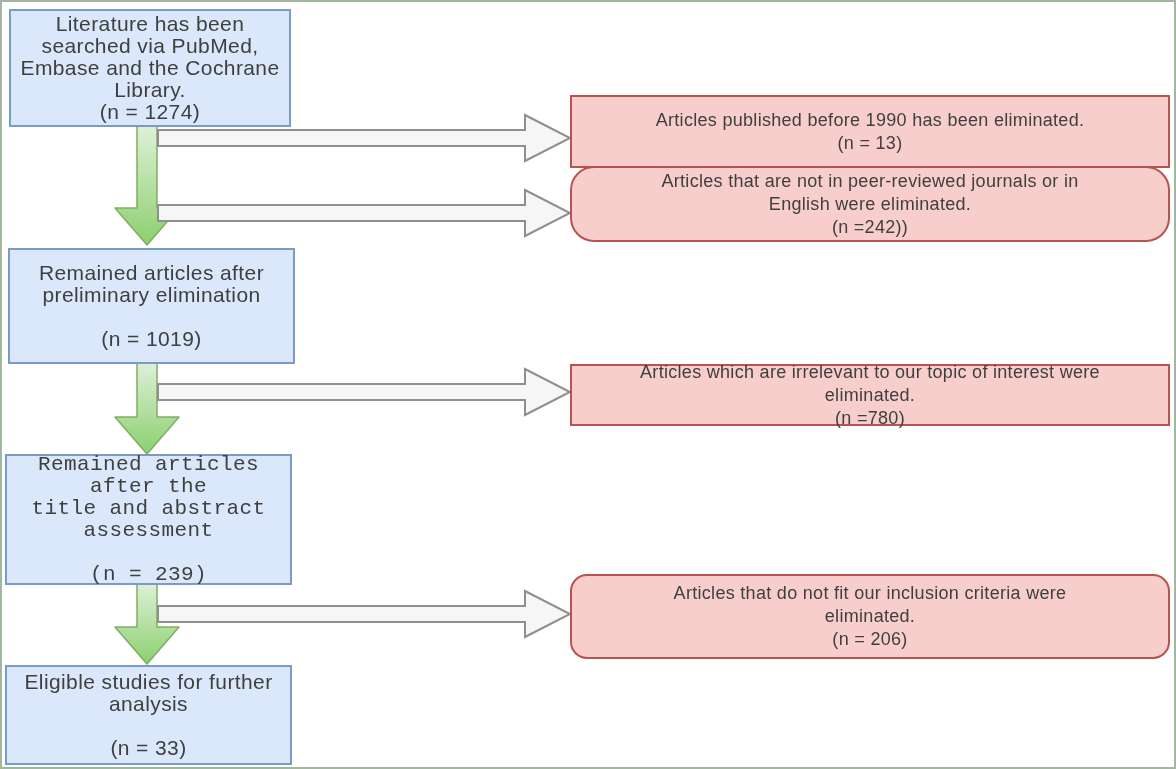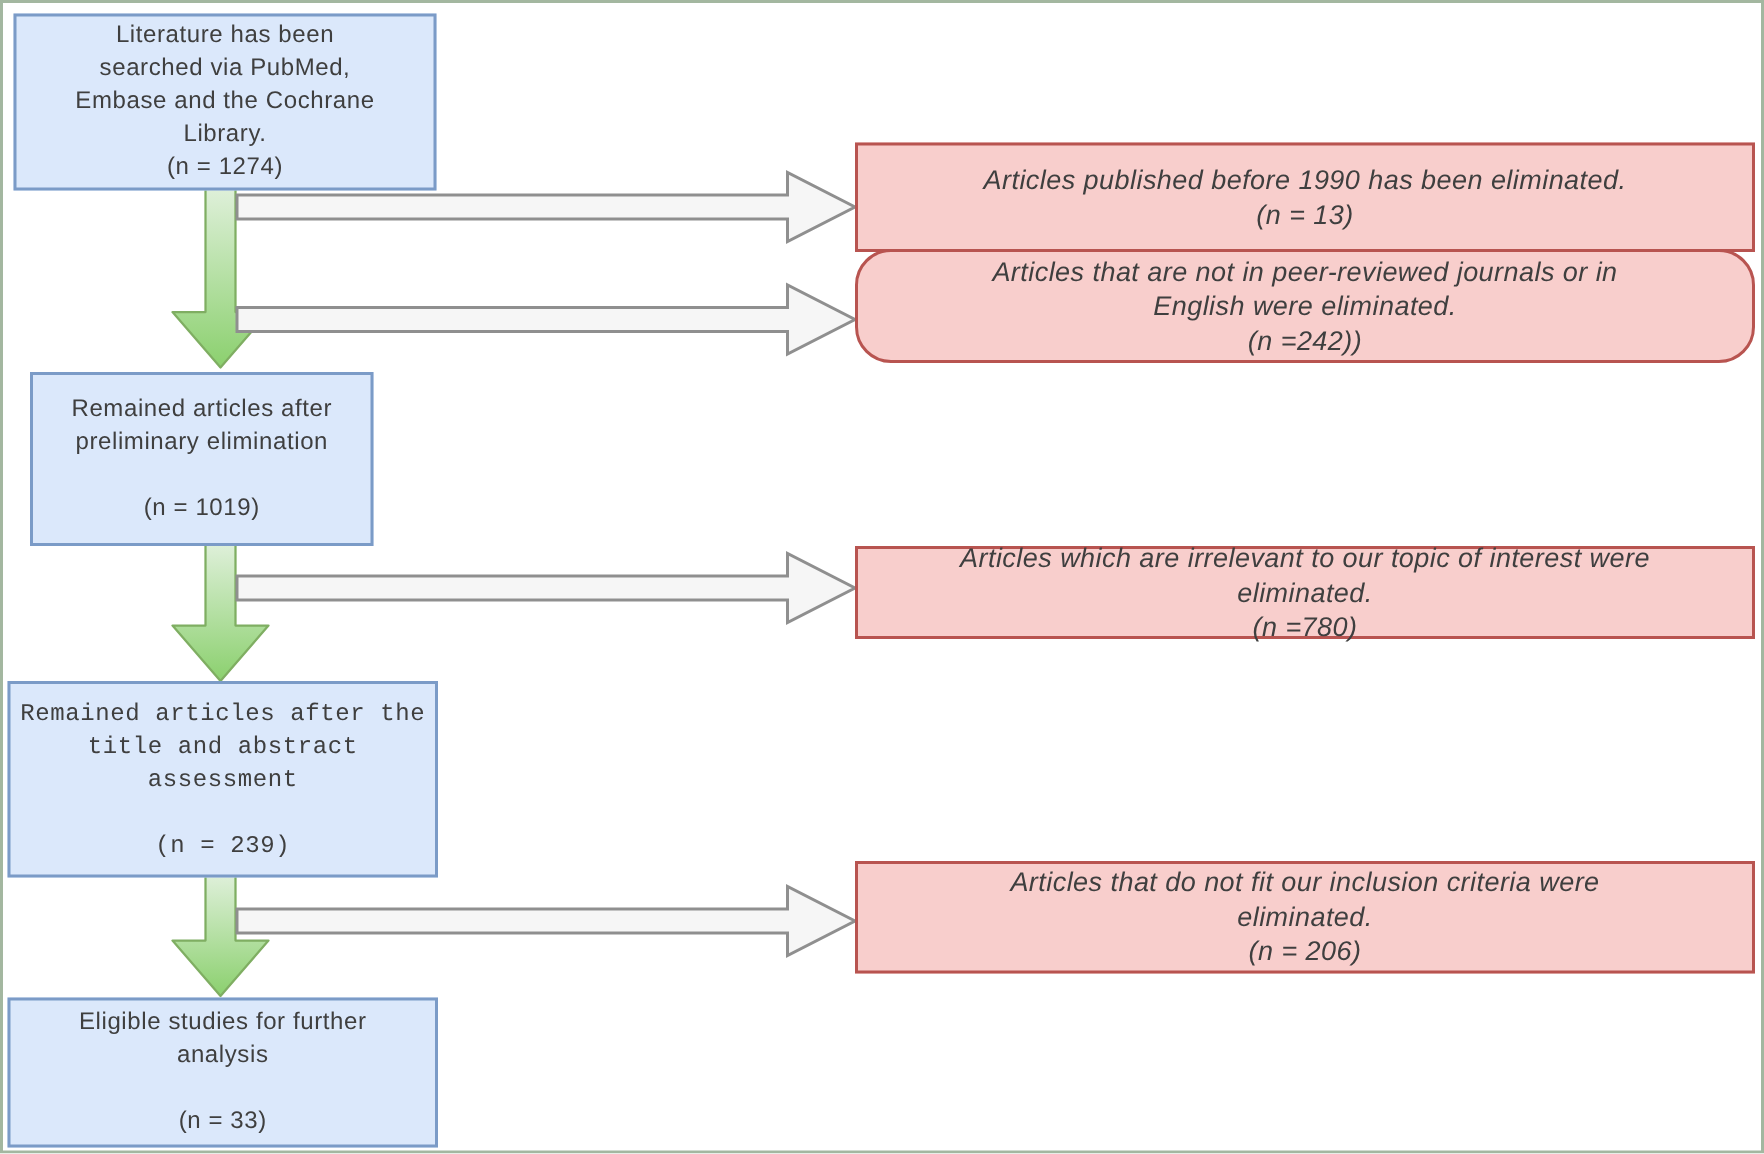--- a/index.html
+++ b/index.html
@@ -24,31 +24,30 @@
     box-sizing: border-box;
     display: flex;
     align-items: center;
     justify-content: center;
     text-align: center;
     white-space: pre-line;
   }
   .blue {
     background: var(--main-node-fill, #dbe8fb);
     border: 2px solid var(--main-node-border, #7b9bc7);
-    font-size: 16px;
+    font-size: 21px;
     line-height: 22px;
     letter-spacing: 0.4px;
   }
   .pink {
     background: var(--exclusion-node-fill, #f8cecc);
     border: 2px solid var(--exclusion-node-border, #b85450);
     font-size: 18px;
     line-height: 23px;
     letter-spacing: 0.3px;
-    font-style: italic;
   }
   .green-arrow {
     fill: url(#greenGrad);
     stroke: var(--down-arrow-border, #7fae62);
     stroke-width: 1.5;
     stroke-linejoin: round;
   }
   .gray-arrow {
     fill: var(--side-arrow-fill, #f6f6f6);
     stroke: var(--side-arrow-border, #8f8f8f);
@@ -80,21 +79,21 @@
     <polygon class="gray-arrow" points="156,382 523,382 523,367 568,390 523,413 523,398 156,398"></polygon>
     <polygon class="gray-arrow" points="156,604 523,604 523,589 568,612 523,635 523,620 156,620"></polygon>
   </svg>
 
   <div class="box blue" style="left:7px; top:7px; width:282px; height:118px;">Literature has been
 searched via PubMed,
 Embase and the Cochrane
 Library.
 (n = 1274)</div>
 
-  <div class="box blue" style="left:18px; top:246px; width:229px; height:116px;">Remained articles after
+  <div class="box blue" style="left:6px; top:246px; width:287px; height:116px;">Remained articles after
 preliminary elimination
 
 (n = 1019)</div>
 
   <div class="box blue" style="left:3px; top:452px; width:287px; height:131px;font-family:Liberation Mono, monospace;">Remained articles after the
 title and abstract
 assessment
 
 (n = 239)</div>
 
@@ -107,17 +106,17 @@
 (n = 13)</div>
 
   <div class="box pink" style="left:568px; top:164px; width:600px; height:76px;border-radius:24px;">Articles that are not in peer-reviewed journals or in
 English were eliminated.
 (n =242))</div>
 
   <div class="box pink" style="left:568px; top:362px; width:600px; height:62px;">Articles which are irrelevant to our topic of interest were
 eliminated.
 (n =780)</div>
 
-  <div class="box pink" style="left:568px; top:572px; width:600px; height:75px;">Articles that do not fit our inclusion criteria were
+  <div class="box pink" style="left:568px; top:572px; width:600px; height:85px;border-radius:17px;">Articles that do not fit our inclusion criteria were
 eliminated.
 (n = 206)</div>
 
 </div>
 
 </body></html>

